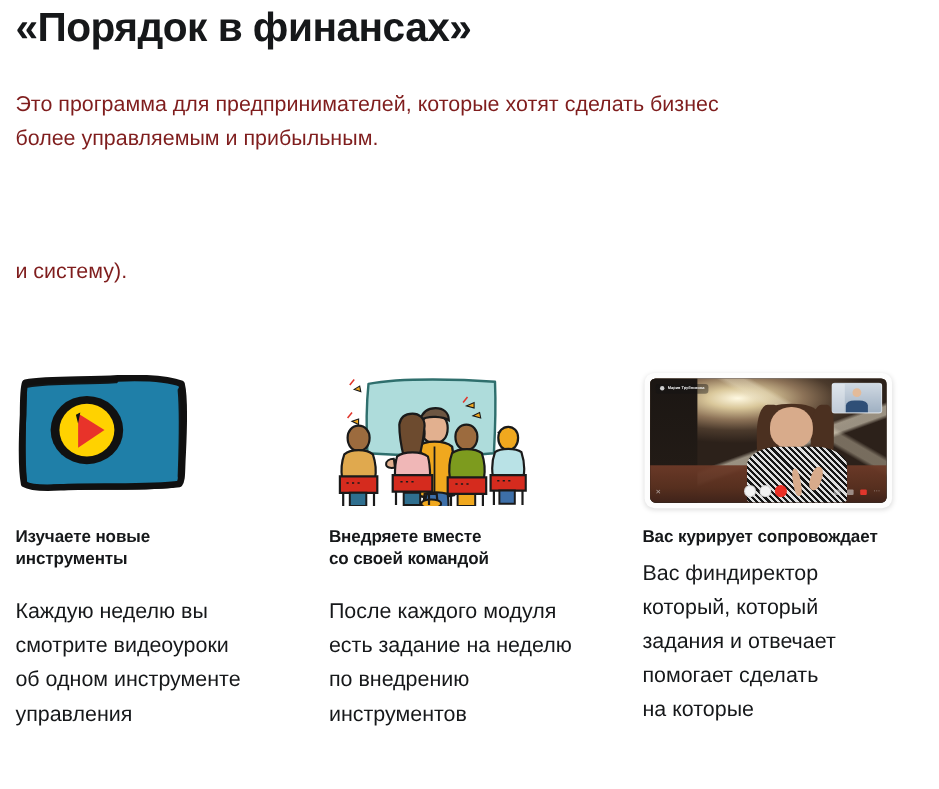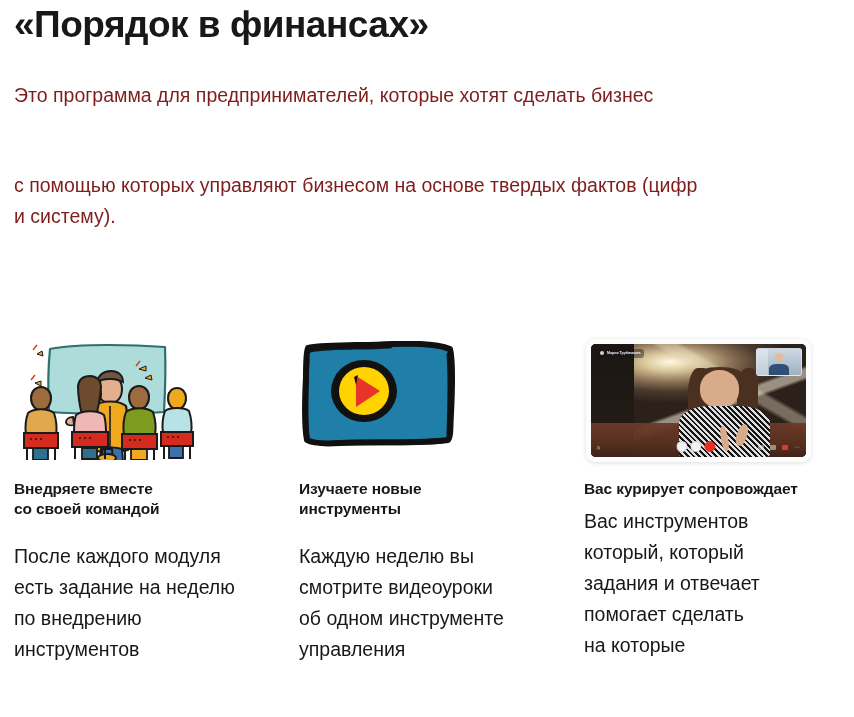--- a/index.html
+++ b/index.html
@@ -327,111 +327,30 @@
 </head>
 <body>
 
 <div class="page">
 
   <h1 class="page-title">«Порядок в финансах»</h1>
 
   <div class="intro">
     <p>
       <span>Это программа для предпринимателей, которые хотят сделать бизнес</span><br>
+      <span>более управляемым и прибыльным.</span>
     </p>
     <p>
       <br>
-      <span>с помощью которых управляют бизнесом на основе твердых фактов (цифр</span><br>
+      <br>
       <span>и систему).</span>
     </p>
   </div>
 
   <div class="cards">
-
-    <div class="card card-2">
-      <div class="card-media">
-        <div class="illus-classroom">
-          <svg viewBox="0 0 175 124" width="175" height="124" aria-hidden="true">
-
-            <path d="M31,13 C62,7 118,9 146,11 C147,36 146,58 145,76 C112,79 58,78 30,76 C29,56 29,32 31,13 Z" fill="#aedcdb" stroke="#2f6f6d" stroke-width="2.2" stroke-linejoin="round"></path>
-
-            <g fill="#f0a81e" stroke="#1a1a1a" stroke-width="1">
-              <path d="M18,18 l5,-3 l1,5 z"></path>
-              <path d="M16,47 l6,-2 l0,5 z"></path>
-              <path d="M120,33 l7,-3 l0,5 z"></path>
-              <path d="M126,42 l6,-3 l1,5 z"></path>
-              <path d="M149,57 l6,-2 l0,5 z"></path>
-              <path d="M150,64 l6,-2 l0,5 z"></path>
-            </g>
-            <g stroke="#e0352b" stroke-width="1.4" fill="none">
-              <path d="M14,14 l4,-5"></path>
-                <path d="M12,44 l4,-5"></path>
-                <path d="M117,30 l4,-5"></path>
-            </g>
-
-            <path d="M79,53 c0,-8 5,-13 12,-13 c7,0 12,5 12,13 c0,9 -5,14 -12,14 c-7,0 -12,-5 -12,-14 z" fill="#e2b08f" stroke="#1a1a1a" stroke-width="2"></path>
-            <path d="M78,46 c2,-8 8,-11 14,-11 c7,0 12,4 12,11 c-5,-3 -18,-5 -26,0 z" fill="#6d5642" stroke="#1a1a1a" stroke-width="2"></path>
-            <path d="M76,70 c6,-6 24,-6 31,0 c3,17 3,32 2,44 c-12,3 -25,3 -36,0 c-1,-14 0,-30 3,-44 z" fill="#f0a81e" stroke="#1a1a1a" stroke-width="2.2" stroke-linejoin="round"></path>
-            <path d="M91,70 l0,44" stroke="#1a1a1a" stroke-width="1.6" fill="none"></path>
-            <path d="M78,74 c-9,3 -17,7 -24,9 c-3,1 -4,5 -1,6 c9,-1 22,-5 28,-9 z" fill="#f0a81e" stroke="#1a1a1a" stroke-width="2" stroke-linejoin="round"></path>
-            <path d="M54,81 c-4,0 -7,2 -7,5 c0,3 4,4 8,3 z" fill="#e2b08f" stroke="#1a1a1a" stroke-width="1.8"></path>
-            <path d="M82,113 c6,-2 15,-2 21,0 c1,8 1,14 0,18 c-7,2 -14,2 -21,0 c-1,-5 -1,-11 0,-18 z" fill="#3d6fa8" stroke="#1a1a1a" stroke-width="2"></path>
-            <path d="M83,124 c-1,-4 0,-8 1,-11 l9,0 c1,9 1,18 0,24 c-4,1 -8,1 -10,-1 c0,-4 0,-8 0,-12 z" fill="#3d6fa8" stroke="#1a1a1a" stroke-width="2"></path>
-            <ellipse cx="88" cy="122" rx="9" ry="4" fill="#f0a81e" stroke="#1a1a1a" stroke-width="1.8"></ellipse>
-
-            <g>
-              <path d="M149,62 c0,-6 4,-10 9,-10 c5,0 9,4 9,10 c0,7 -4,11 -9,11 c-5,0 -9,-4 -9,-11 z" fill="#f0a81e" stroke="#1a1a1a" stroke-width="2"></path>
-              <path d="M146,75 c5,-4 19,-4 24,0 c3,9 3,16 2,22 l-28,0 c-1,-7 -1,-14 2,-22 z" fill="#b9e2e6" stroke="#1a1a1a" stroke-width="2"></path>
-              <path d="M142,96 l32,0 l0,14 l-32,0 z" fill="#d52b1e" stroke="#1a1a1a" stroke-width="2"></path>
-              <path d="M148,101 l12,0" stroke="#1a1a1a" stroke-width="1.4" stroke-dasharray="2 3"></path>
-              <path d="M145,110 l0,13 M171,110 l0,13" stroke="#1a1a1a" stroke-width="2"></path>
-              <path d="M150,110 l14,0 l0,12 l-14,0 z" fill="#3d6fa8" stroke="#1a1a1a" stroke-width="1.8"></path>
-            </g>
-
-            <g>
-              <path d="M110,61 c0,-6 4,-11 10,-11 c6,0 10,5 10,11 c0,7 -4,12 -10,12 c-6,0 -10,-5 -10,-12 z" fill="#9c6b3e" stroke="#1a1a1a" stroke-width="2"></path>
-              <path d="M107,76 c6,-5 21,-5 27,0 c3,9 3,17 2,23 l-31,0 c-1,-7 -1,-15 2,-23 z" fill="#7d9b1e" stroke="#1a1a1a" stroke-width="2"></path>
-              <path d="M103,98 l35,0 l0,15 l-35,0 z" fill="#d52b1e" stroke="#1a1a1a" stroke-width="2"></path>
-              <path d="M110,104 l14,0" stroke="#1a1a1a" stroke-width="1.4" stroke-dasharray="2 3"></path>
-              <path d="M106,113 l0,11 M135,113 l0,11" stroke="#1a1a1a" stroke-width="2"></path>
-              <path d="M112,113 l16,0 l0,11 l-16,0 z" fill="#f0a81e" stroke="#1a1a1a" stroke-width="1.8"></path>
-            </g>
-
-            <g>
-              <path d="M60,58 c0,-7 5,-12 11,-12 c6,0 11,5 11,12 c0,8 -5,13 -11,13 c-6,0 -11,-5 -11,-13 z" fill="#6d4b2f" stroke="#1a1a1a" stroke-width="2"></path>
-              <path d="M59,50 c1,-7 6,-10 12,-10 c6,0 11,4 11,11 c-1,12 -3,22 -5,28 l-14,0 c-2,-8 -4,-19 -4,-29 z" fill="#6d4b2f" stroke="#1a1a1a" stroke-width="2"></path>
-              <path d="M57,79 c6,-5 22,-5 28,0 c2,7 2,13 2,18 l-32,0 c0,-6 0,-12 2,-18 z" fill="#f0b7b7" stroke="#1a1a1a" stroke-width="2"></path>
-              <path d="M53,96 l36,0 l0,15 l-36,0 z" fill="#d52b1e" stroke="#1a1a1a" stroke-width="2"></path>
-              <path d="M60,102 l15,0" stroke="#1a1a1a" stroke-width="1.4" stroke-dasharray="2 3"></path>
-              <path d="M56,111 l0,12 M86,111 l0,12" stroke="#1a1a1a" stroke-width="2"></path>
-              <path d="M63,112 l15,0 l0,11 l-15,0 z" fill="#2f6f8f" stroke="#1a1a1a" stroke-width="1.8"></path>
-            </g>
-
-            <g>
-              <path d="M12,62 c0,-6 4,-11 10,-11 c6,0 10,5 10,11 c0,7 -4,12 -10,12 c-6,0 -10,-5 -10,-12 z" fill="#9c6b3e" stroke="#1a1a1a" stroke-width="2"></path>
-              <path d="M9,77 c6,-5 20,-5 26,0 c3,9 3,16 2,22 l-30,0 c-1,-7 -1,-14 2,-22 z" fill="#e0a94e" stroke="#1a1a1a" stroke-width="2"></path>
-              <path d="M5,97 l34,0 l0,15 l-34,0 z" fill="#d52b1e" stroke="#1a1a1a" stroke-width="2"></path>
-              <path d="M11,103 l14,0" stroke="#1a1a1a" stroke-width="1.4" stroke-dasharray="2 3"></path>
-              <path d="M8,112 l0,12 M36,112 l0,12" stroke="#1a1a1a" stroke-width="2"></path>
-              <path d="M14,112 l15,0 l0,12 l-15,0 z" fill="#2f6f8f" stroke="#1a1a1a" stroke-width="1.8"></path>
-            </g>
-          </svg>
-        </div>
-      </div>
-      <h3 class="card-title">
-        <span class="ttl-line">Внедряете вместе</span>
-        <span class="ttl-line">со своей командой</span>
-      </h3>
-      <p class="card-body">
-        <span class="bd-line">После каждого модуля</span>
-        <span class="bd-line">есть задание на неделю</span>
-        <span class="bd-line">по внедрению</span>
-        <span class="bd-line">инструментов</span>
-      </p>
-    </div>
 
     <div class="card card-1">
       <div class="card-media">
         <div class="illus-video-sketch">
           <svg viewBox="0 0 160 108" width="160" height="108" aria-hidden="true">
             <path d="M8,7 C30,3 62,5 92,3 C118,2 140,4 150,8 C153,20 152,52 151,72 C150,88 151,95 148,99
                      C120,103 70,100 40,102 C24,103 12,102 7,99 C4,84 5,56 6,36 C6,22 6,12 8,7 Z" fill="#1f7fa8" stroke="#111111" stroke-width="6" stroke-linejoin="round"></path>
             <path d="M10,9 C34,5 60,7 90,5 M149,14 C151,36 150,62 149,92 M142,100 C110,103 64,101 34,102
                      M7,96 C5,74 6,42 7,18" fill="none" stroke="#111111" stroke-width="5" stroke-linecap="round" opacity="0.95"></path>
             <ellipse cx="64" cy="50" rx="33" ry="31" fill="#111111"></ellipse>
@@ -446,20 +365,102 @@
         <span class="ttl-line">инструменты</span>
       </h3>
       <p class="card-body">
         <span class="bd-line">Каждую неделю вы</span>
         <span class="bd-line">смотрите видеоуроки</span>
         <span class="bd-line">об одном инструменте</span>
         <span class="bd-line">управления</span>
       </p>
     </div>
 
+    <div class="card card-2">
+      <div class="card-media">
+        <div class="illus-classroom">
+          <svg viewBox="0 0 175 124" width="175" height="124" aria-hidden="true">
+
+            <path d="M31,13 C62,7 118,9 146,11 C147,36 146,58 145,76 C112,79 58,78 30,76 C29,56 29,32 31,13 Z" fill="#aedcdb" stroke="#2f6f6d" stroke-width="2.2" stroke-linejoin="round"></path>
+
+            <g fill="#f0a81e" stroke="#1a1a1a" stroke-width="1">
+              <path d="M18,18 l5,-3 l1,5 z"></path>
+              <path d="M16,47 l6,-2 l0,5 z"></path>
+              <path d="M120,33 l7,-3 l0,5 z"></path>
+              <path d="M126,42 l6,-3 l1,5 z"></path>
+              <path d="M149,57 l6,-2 l0,5 z"></path>
+              <path d="M150,64 l6,-2 l0,5 z"></path>
+            </g>
+            <g stroke="#e0352b" stroke-width="1.4" fill="none">
+              <path d="M14,14 l4,-5"></path>
+                <path d="M12,44 l4,-5"></path>
+                <path d="M117,30 l4,-5"></path>
+            </g>
+
+            <path d="M79,53 c0,-8 5,-13 12,-13 c7,0 12,5 12,13 c0,9 -5,14 -12,14 c-7,0 -12,-5 -12,-14 z" fill="#e2b08f" stroke="#1a1a1a" stroke-width="2"></path>
+            <path d="M78,46 c2,-8 8,-11 14,-11 c7,0 12,4 12,11 c-5,-3 -18,-5 -26,0 z" fill="#6d5642" stroke="#1a1a1a" stroke-width="2"></path>
+            <path d="M76,70 c6,-6 24,-6 31,0 c3,17 3,32 2,44 c-12,3 -25,3 -36,0 c-1,-14 0,-30 3,-44 z" fill="#f0a81e" stroke="#1a1a1a" stroke-width="2.2" stroke-linejoin="round"></path>
+            <path d="M91,70 l0,44" stroke="#1a1a1a" stroke-width="1.6" fill="none"></path>
+            <path d="M78,74 c-9,3 -17,7 -24,9 c-3,1 -4,5 -1,6 c9,-1 22,-5 28,-9 z" fill="#f0a81e" stroke="#1a1a1a" stroke-width="2" stroke-linejoin="round"></path>
+            <path d="M54,81 c-4,0 -7,2 -7,5 c0,3 4,4 8,3 z" fill="#e2b08f" stroke="#1a1a1a" stroke-width="1.8"></path>
+            <path d="M82,113 c6,-2 15,-2 21,0 c1,8 1,14 0,18 c-7,2 -14,2 -21,0 c-1,-5 -1,-11 0,-18 z" fill="#3d6fa8" stroke="#1a1a1a" stroke-width="2"></path>
+            <path d="M83,124 c-1,-4 0,-8 1,-11 l9,0 c1,9 1,18 0,24 c-4,1 -8,1 -10,-1 c0,-4 0,-8 0,-12 z" fill="#3d6fa8" stroke="#1a1a1a" stroke-width="2"></path>
+            <ellipse cx="88" cy="122" rx="9" ry="4" fill="#f0a81e" stroke="#1a1a1a" stroke-width="1.8"></ellipse>
+
+            <g>
+              <path d="M149,62 c0,-6 4,-10 9,-10 c5,0 9,4 9,10 c0,7 -4,11 -9,11 c-5,0 -9,-4 -9,-11 z" fill="#f0a81e" stroke="#1a1a1a" stroke-width="2"></path>
+              <path d="M146,75 c5,-4 19,-4 24,0 c3,9 3,16 2,22 l-28,0 c-1,-7 -1,-14 2,-22 z" fill="#b9e2e6" stroke="#1a1a1a" stroke-width="2"></path>
+              <path d="M142,96 l32,0 l0,14 l-32,0 z" fill="#d52b1e" stroke="#1a1a1a" stroke-width="2"></path>
+              <path d="M148,101 l12,0" stroke="#1a1a1a" stroke-width="1.4" stroke-dasharray="2 3"></path>
+              <path d="M145,110 l0,13 M171,110 l0,13" stroke="#1a1a1a" stroke-width="2"></path>
+              <path d="M150,110 l14,0 l0,12 l-14,0 z" fill="#3d6fa8" stroke="#1a1a1a" stroke-width="1.8"></path>
+            </g>
+
+            <g>
+              <path d="M110,61 c0,-6 4,-11 10,-11 c6,0 10,5 10,11 c0,7 -4,12 -10,12 c-6,0 -10,-5 -10,-12 z" fill="#9c6b3e" stroke="#1a1a1a" stroke-width="2"></path>
+              <path d="M107,76 c6,-5 21,-5 27,0 c3,9 3,17 2,23 l-31,0 c-1,-7 -1,-15 2,-23 z" fill="#7d9b1e" stroke="#1a1a1a" stroke-width="2"></path>
+              <path d="M103,98 l35,0 l0,15 l-35,0 z" fill="#d52b1e" stroke="#1a1a1a" stroke-width="2"></path>
+              <path d="M110,104 l14,0" stroke="#1a1a1a" stroke-width="1.4" stroke-dasharray="2 3"></path>
+              <path d="M106,113 l0,11 M135,113 l0,11" stroke="#1a1a1a" stroke-width="2"></path>
+              <path d="M112,113 l16,0 l0,11 l-16,0 z" fill="#f0a81e" stroke="#1a1a1a" stroke-width="1.8"></path>
+            </g>
+
+            <g>
+              <path d="M60,58 c0,-7 5,-12 11,-12 c6,0 11,5 11,12 c0,8 -5,13 -11,13 c-6,0 -11,-5 -11,-13 z" fill="#6d4b2f" stroke="#1a1a1a" stroke-width="2"></path>
+              <path d="M59,50 c1,-7 6,-10 12,-10 c6,0 11,4 11,11 c-1,12 -3,22 -5,28 l-14,0 c-2,-8 -4,-19 -4,-29 z" fill="#6d4b2f" stroke="#1a1a1a" stroke-width="2"></path>
+              <path d="M57,79 c6,-5 22,-5 28,0 c2,7 2,13 2,18 l-32,0 c0,-6 0,-12 2,-18 z" fill="#f0b7b7" stroke="#1a1a1a" stroke-width="2"></path>
+              <path d="M53,96 l36,0 l0,15 l-36,0 z" fill="#d52b1e" stroke="#1a1a1a" stroke-width="2"></path>
+              <path d="M60,102 l15,0" stroke="#1a1a1a" stroke-width="1.4" stroke-dasharray="2 3"></path>
+              <path d="M56,111 l0,12 M86,111 l0,12" stroke="#1a1a1a" stroke-width="2"></path>
+              <path d="M63,112 l15,0 l0,11 l-15,0 z" fill="#2f6f8f" stroke="#1a1a1a" stroke-width="1.8"></path>
+            </g>
+
+            <g>
+              <path d="M12,62 c0,-6 4,-11 10,-11 c6,0 10,5 10,11 c0,7 -4,12 -10,12 c-6,0 -10,-5 -10,-12 z" fill="#9c6b3e" stroke="#1a1a1a" stroke-width="2"></path>
+              <path d="M9,77 c6,-5 20,-5 26,0 c3,9 3,16 2,22 l-30,0 c-1,-7 -1,-14 2,-22 z" fill="#e0a94e" stroke="#1a1a1a" stroke-width="2"></path>
+              <path d="M5,97 l34,0 l0,15 l-34,0 z" fill="#d52b1e" stroke="#1a1a1a" stroke-width="2"></path>
+              <path d="M11,103 l14,0" stroke="#1a1a1a" stroke-width="1.4" stroke-dasharray="2 3"></path>
+              <path d="M8,112 l0,12 M36,112 l0,12" stroke="#1a1a1a" stroke-width="2"></path>
+              <path d="M14,112 l15,0 l0,12 l-15,0 z" fill="#2f6f8f" stroke="#1a1a1a" stroke-width="1.8"></path>
+            </g>
+          </svg>
+        </div>
+      </div>
+      <h3 class="card-title">
+        <span class="ttl-line">Внедряете вместе</span>
+        <span class="ttl-line">со своей командой</span>
+      </h3>
+      <p class="card-body">
+        <span class="bd-line">После каждого модуля</span>
+        <span class="bd-line">есть задание на неделю</span>
+        <span class="bd-line">по внедрению</span>
+        <span class="bd-line">инструментов</span>
+      </p>
+    </div>
+
     <div class="card card-3">
       <div class="card-media">
         <div class="illus-call">
           <div class="call-screen">
             <div class="call-bg"></div>
             <div class="call-bg-left"></div>
             <div class="call-bg-sofa"></div>
 
             <div class="call-person">
               <div class="hair-top"></div>
@@ -498,21 +499,21 @@
               <span class="ricon heart"></span>
               <span class="ricon dots">⋯</span>
             </div>
           </div>
         </div>
       </div>
       <h3 class="card-title">
         <span class="ttl-line">Вас курирует сопровождает</span>
       </h3>
       <p class="card-body">
-        <span class="bd-line">Вас инструментов</span>
+        <span class="bd-line">Вас финдиректор</span>
         <span class="bd-line">который, который</span>
         <span class="bd-line">задания и отвечает</span>
         <span class="bd-line">помогает сделать</span>
         <span class="bd-line">на которые</span>
       </p>
     </div>
 
   </div>
 </div>
 

